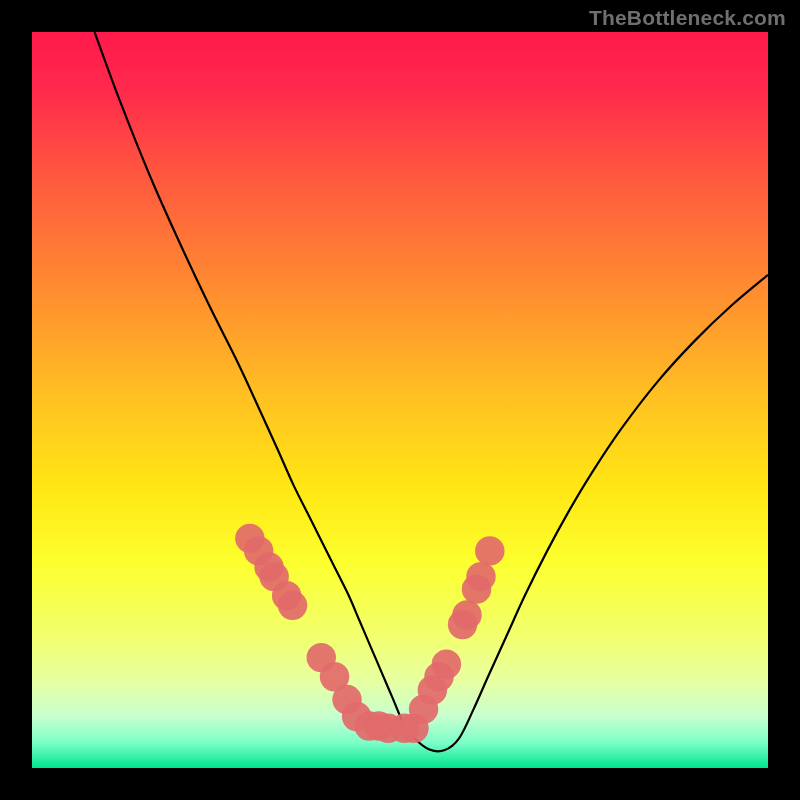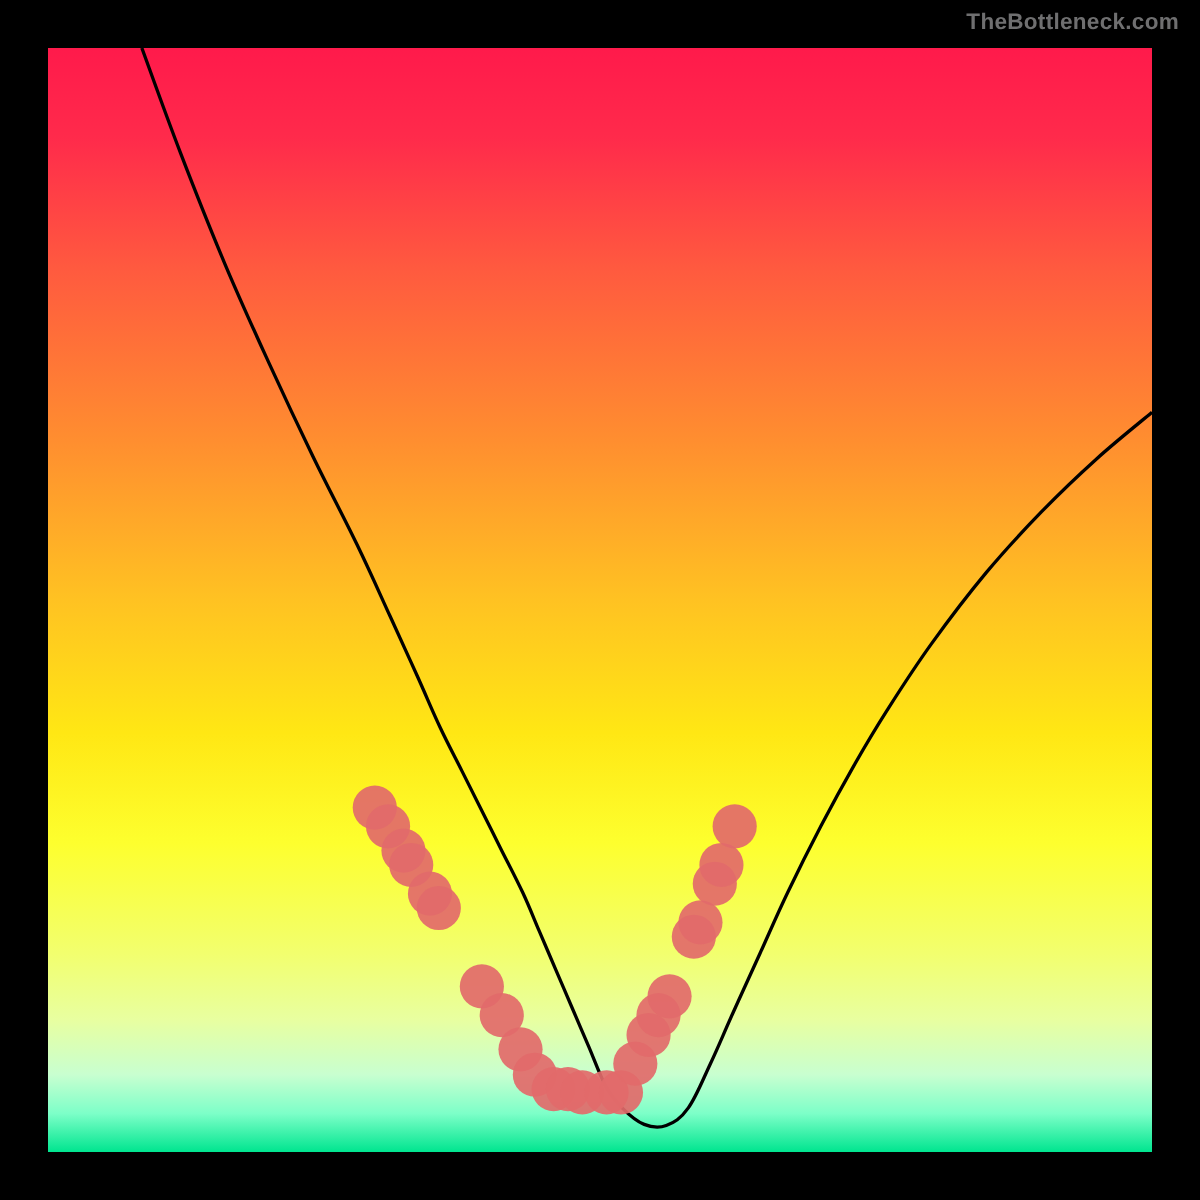--- a/index.html
+++ b/index.html
@@ -39,21 +39,21 @@
     left: 0;
     top: 0;
     width: 100%;
     height: 100%;
   }
   .watermark {
     position: absolute;
     top: 6px;
     right: 14px;
     color: #6f6f70;
-    font-size: 15px;
+    font-size: 21px;
     font-weight: 600;
     letter-spacing: 0.2px;
   }
 </style>
 </head>
 <body>
 
 <div class="frame">
   <div class="plot-area">
     <svg class="gradient-bg" viewBox="0 0 736 736" preserveAspectRatio="none">

